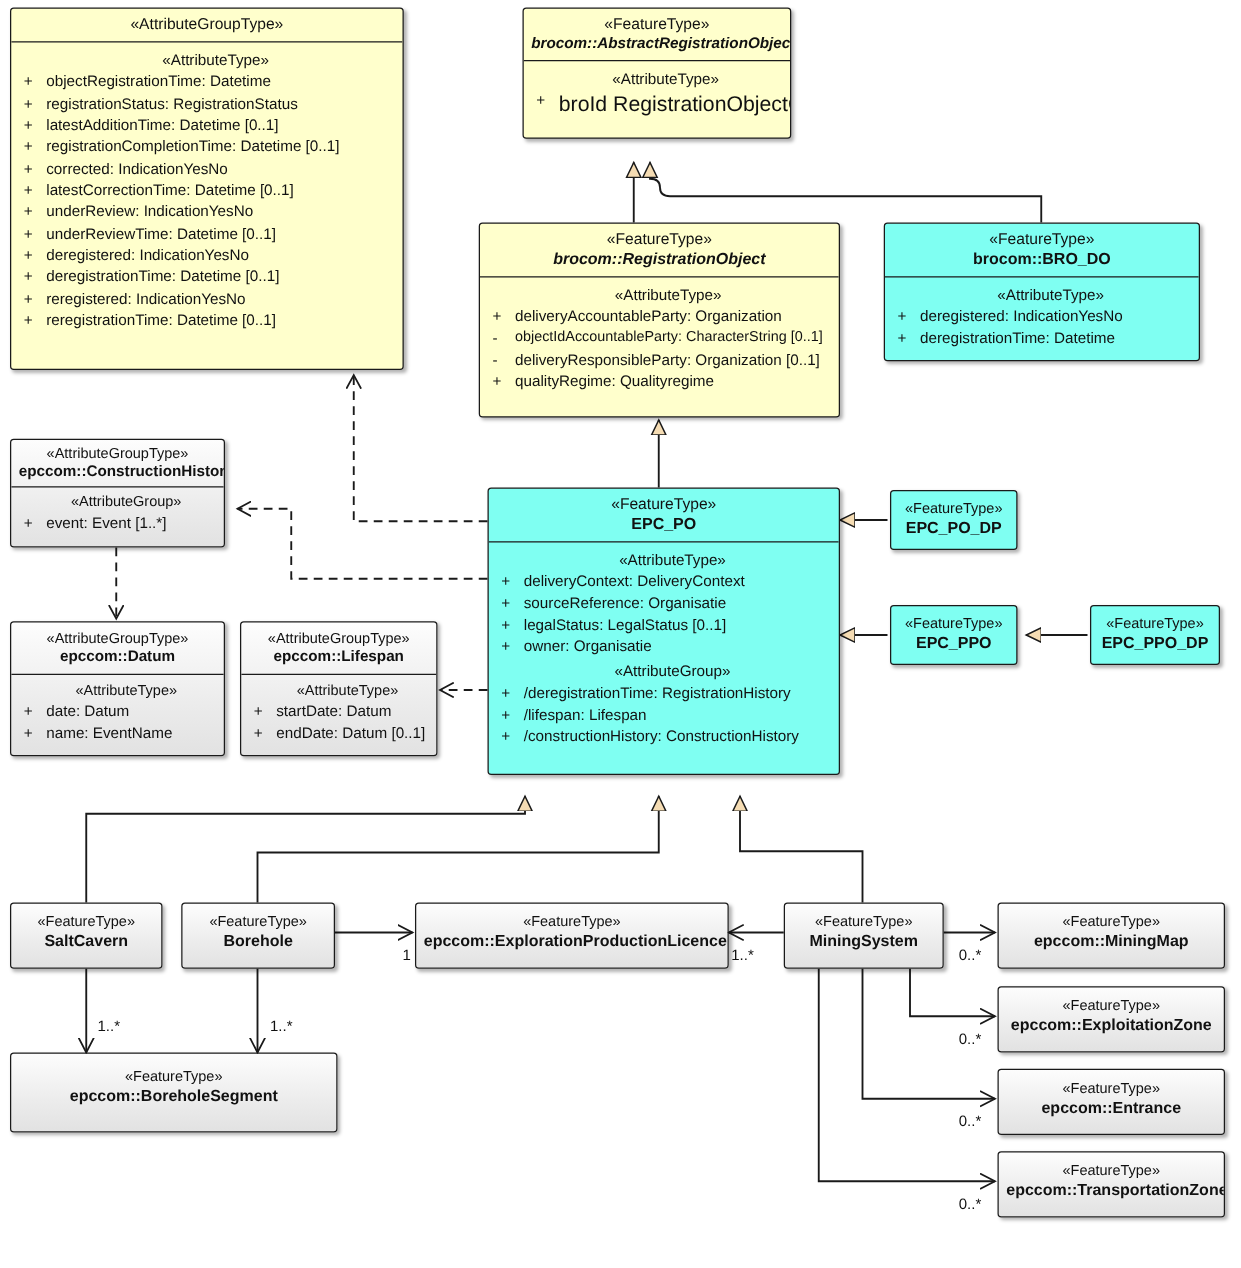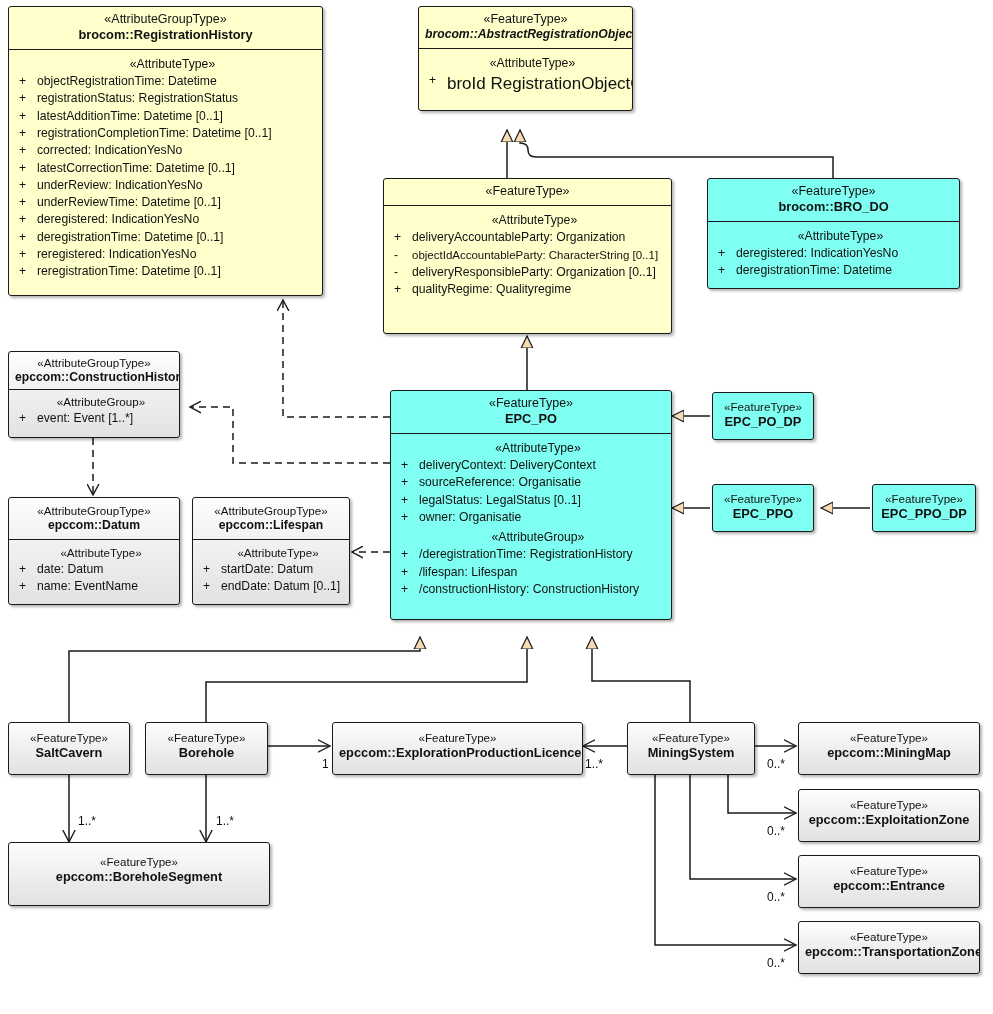--- a/index.html
+++ b/index.html
@@ -175,21 +175,20 @@
       <path d="M 690,775 L 690,879 L 775,879 L 796,879" marker-end="url(#assoc)"></path>
 
        TransportationZone (association) --&gt;
       <path d="M 655,775 L 655,945 L 775,945 L 796,945" marker-end="url(#assoc)"></path>
     </g>
   </svg>
 
   <div class="node yellow compart" style="left:8px; top:6px; width:315px; height:290px;">
     <div class="hdr">
       <div class="stereo">«AttributeGroupType»</div>
-      <div class="cname">brocom::RegistrationHistory</div>
     </div>
     <div class="body">
       <div class="grp-label">«AttributeType»</div>
       <div class="attr">
           <span class="vis">+</span>
           <span class="txt">objectRegistrationTime: Datetime</span>
         </div>
       <div class="attr">
           <span class="vis">+</span>
           <span class="txt">registrationStatus: RegistrationStatus</span>
@@ -247,20 +246,21 @@
       <div class="attr">
           <span class="vis">+</span>
           <span class="txt" style="font-size:17px">broId RegistrationObjectCode {id}</span>
         </div>
     </div>
   </div>
 
   <div class="node yellow compart" style="left:383px; top:178px; width:289px; height:156px;">
     <div class="hdr">
       <div class="stereo">«FeatureType»</div>
+      <div class="cname abstract">brocom::RegistrationObject</div>
     </div>
     <div class="body">
       <div class="grp-label">«AttributeType»</div>
       <div class="attr">
           <span class="vis">+</span>
           <span class="txt">deliveryAccountableParty: Organization</span>
         </div>
       <div class="attr">
           <span class="vis">-</span>
           <span class="txt" style="font-size:11.5px">objectIdAccountableParty: CharacterString [0..1]</span>

